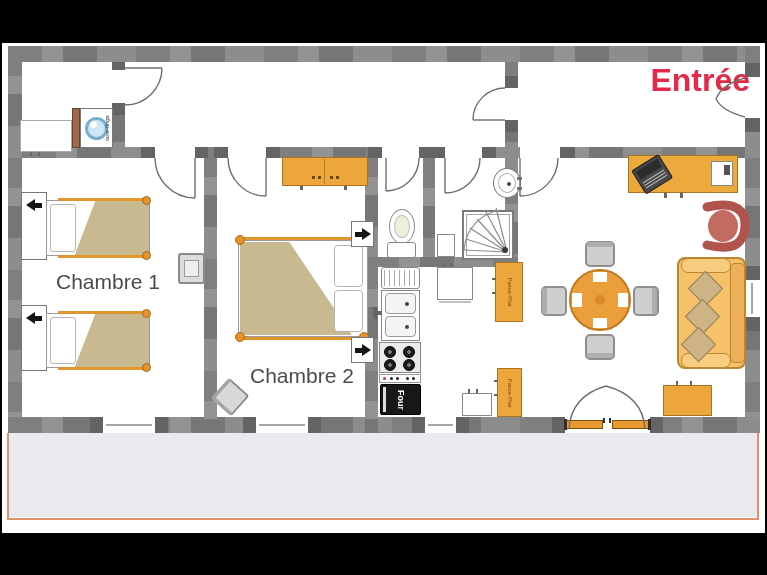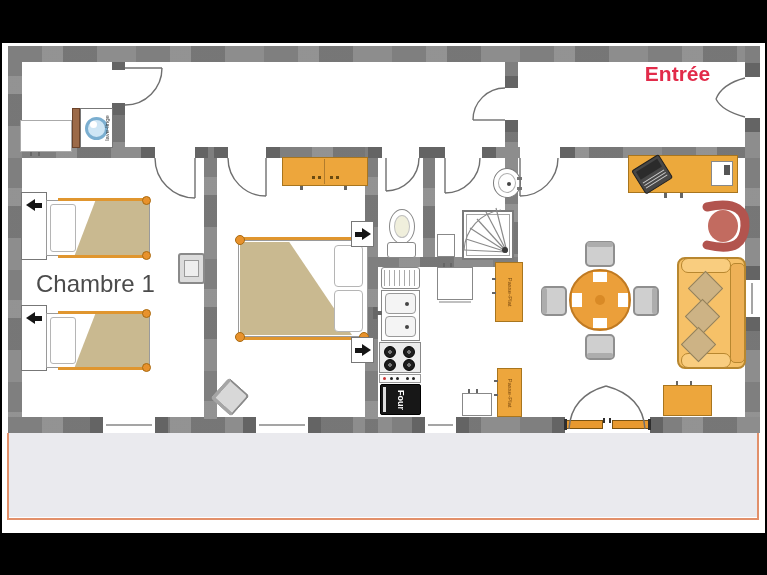--- a/index.html
+++ b/index.html
@@ -149,21 +149,21 @@
   <div class="abs whitebox" style="left:46px;top:313px;width:104px;height:55px;border-color:#9a9a9a;"></div>
   <div class="abs whitebox" style="left:50px;top:317px;width:26px;height:47px;border-color:#b5b5b5;border-radius:3px;"></div>
   <div class="abs" style="left:70px;top:314px;width:79px;height:53px;background:var(--blanket);clip-path:polygon(32% 0,100% 0,100% 100%,6% 100%);"></div>
   <div class="abs rail" style="left:58px;top:311px;width:90px;height:3px;"></div>
   <div class="abs rail" style="left:58px;top:367px;width:90px;height:3px;"></div>
   <div class="abs orpost" style="left:142px;top:309px;width:9px;height:9px;"></div>
   <div class="abs orpost" style="left:142px;top:363px;width:9px;height:9px;"></div>
 
   <div class="abs" style="left:178px;top:253px;width:27px;height:31px;background:#dcdcdc;border:2px solid #8a8a8a;border-radius:3px;box-sizing:border-box;"></div>
   <div class="abs" style="left:184px;top:260px;width:15px;height:17px;background:#eee;border:1px solid #9a9a9a;box-sizing:border-box;"></div>
-  <div class="abs label" style="left:36px;top:270px;width:140px;font-size:24px;">Chambre 1</div>
+  <div class="abs label" style="left:56px;top:270px;width:140px;font-size:21px;">Chambre 1</div>
 
   <div class="abs orange" style="left:282px;top:157px;width:86px;height:29px;"></div>
   <div class="abs" style="left:324px;top:159px;width:1px;height:25px;background:rgba(0,0,0,.25);"></div>
   <div class="abs" style="left:312px;top:176px;width:3px;height:3px;background:#6b4a10;"></div>
   <div class="abs" style="left:318px;top:176px;width:3px;height:3px;background:#6b4a10;"></div>
   <div class="abs" style="left:330px;top:176px;width:3px;height:3px;background:#6b4a10;"></div>
   <div class="abs" style="left:336px;top:176px;width:3px;height:3px;background:#6b4a10;"></div>
   <div class="abs tick" style="left:300px;top:186px;width:3px;height:4px;"></div>
   <div class="abs tick" style="left:344px;top:186px;width:3px;height:4px;"></div>
 
@@ -184,20 +184,21 @@
         <span class="tail"></span>
         <span class="tri-r"></span>
       </span>
   </div>
   <div class="abs arrowbox" style="left:351px;top:337px;width:23px;height:26px;">
     <span class="arr">
         <span class="tail"></span>
         <span class="tri-r"></span>
       </span>
   </div>
+  <div class="abs label" style="left:250px;top:364px;width:140px;font-size:21px;">Chambre 2</div>
 
   <div class="abs whitebox" style="left:389px;top:209px;width:26px;height:35px;border-color:#888;border-radius:50%;"></div>
   <div class="abs" style="left:394px;top:215px;width:16px;height:23px;background:#f0efdc;border:1px solid #bfbfbf;border-radius:50%;box-sizing:border-box;"></div>
   <div class="abs whitebox" style="left:387px;top:242px;width:29px;height:16px;border-color:#888;border-radius:3px;"></div>
 
   <div class="abs whitebox" style="left:381px;top:267px;width:39px;height:22px;border-color:#888;border-radius:3px;"></div>
   <div class="abs" style="left:384px;top:270px;width:33px;height:16px;background:repeating-linear-gradient(90deg,#aaa 0 1.5px,transparent 1.5px 5px);"></div>
   <div class="abs whitebox" style="left:381px;top:290px;width:39px;height:51px;border-color:#888;"></div>
   <div class="abs" style="left:385px;top:293px;width:31px;height:21px;background:#f4f4f4;border:1px solid #999;border-radius:4px;box-sizing:border-box;"></div>
   <div class="abs" style="left:405px;top:302px;width:4px;height:4px;background:#444;border-radius:50%;"></div>
@@ -273,21 +274,21 @@
 
   <div class="abs orange" style="left:628px;top:155px;width:110px;height:38px;background:#eca93c;"></div>
   <div class="abs tick" style="left:664px;top:193px;width:3px;height:5px;"></div>
   <div class="abs tick" style="left:680px;top:193px;width:3px;height:5px;"></div>
   <div class="abs whitebox" style="left:711px;top:161px;width:22px;height:25px;border-color:#888;"></div>
   <div class="abs" style="left:724px;top:165px;width:6px;height:10px;background:#555;"></div>
   <div class="abs orange" style="left:663px;top:385px;width:49px;height:31px;"></div>
   <div class="abs tick" style="left:676px;top:381px;width:2px;height:4px;"></div>
   <div class="abs tick" style="left:690px;top:381px;width:2px;height:4px;"></div>
 
-  <div class="abs" style="left:605px;top:62px;width:145px;text-align:center;font-size:21px;font-weight:bold;color:var(--entry-text);">Entrée</div>
+  <div class="abs" style="left:605px;top:62px;width:145px;text-align:right;font-size:32px;font-weight:bold;color:var(--entry-text);">Entrée</div>
 
   <svg width="767" height="575" viewBox="0 0 767 575">
     <g stroke="#6f6f6f" stroke-width="1.4" fill="none">
       <path d="M162,68 A37,37 0 0 1 125,105"></path>
         <line x1="125" y1="68" x2="162" y2="68"></line>
       <path d="M155,158 A40,40 0 0 0 195,198"></path>
         <line x1="195" y1="158" x2="195" y2="198"></line>
       <path d="M228,158 A38,38 0 0 0 266,196"></path>
         <line x1="266" y1="158" x2="266" y2="196"></line>
       <path d="M419,158 A33,33 0 0 1 386,191"></path>

